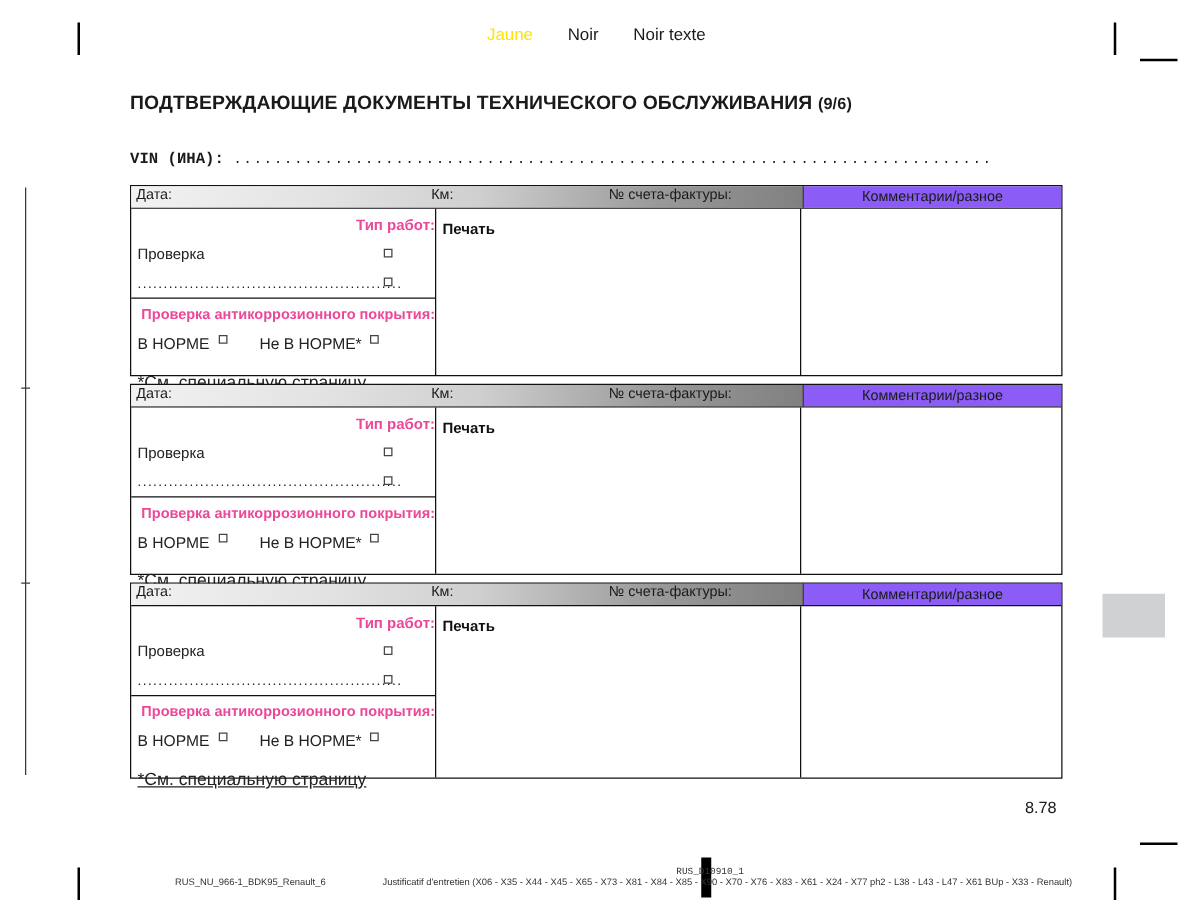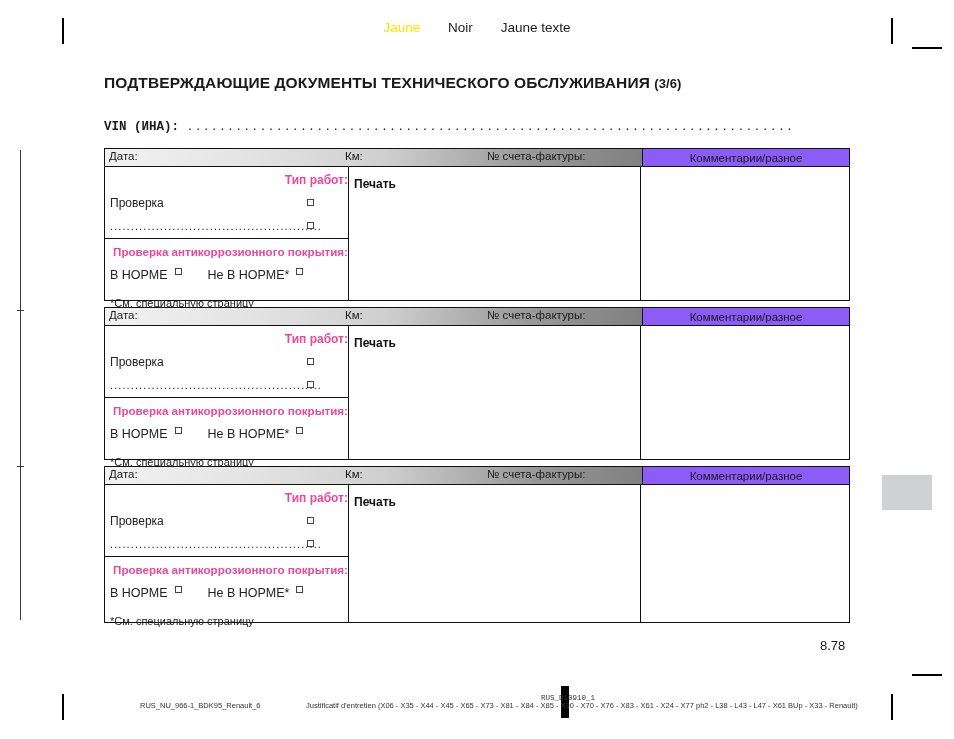--- a/index.html
+++ b/index.html
@@ -223,22 +223,23 @@
     height: 7px;
     border: 1px solid #444;
     box-sizing: border-box;
     margin: 0 0 1px 7px;
     vertical-align: middle;
   }
   .norm-row .gap { display: inline-block; width: 26px; }
 
   .note {
     margin-top: 15px;
-    font-size: 11px;
+    font-size: 14px;
     color: #222;
+    text-decoration: underline;
   }
 
   .stamp-label {
     font-size: 12px;
     font-weight: bold;
     color: #111;
   }
 
   
   .side-tab {
@@ -296,26 +297,26 @@
 <div class="crop crop-br-v"></div>
 <div class="crop crop-br-h"></div>
 <div class="side-rule"></div>
 <div class="side-tick t1"></div>
 <div class="side-tick t2"></div>
 <div class="foot-bar"></div>
 
 <div class="legend">
   <span class="jaune">Jaune</span>
   <span class="noir">Noir</span>
-  <span class="noir">Jaune texte</span>
+  <span class="noir">Noir texte</span>
 </div>
 
 <div class="page-title">
   <span>ПОДТВЕРЖДАЮЩИЕ ДОКУМЕНТЫ ТЕХНИЧЕСКОГО ОБСЛУЖИВАНИЯ</span>
-  <span class="sub">(3/6)</span>
+  <span class="sub">(9/6)</span>
 </div>
 
 <div class="vin-row">
   <span>VIN (ИНА):</span>
   <span class="dots">...........................................................................</span>
 </div>
 
 <div class="svc-table t1">
   <div class="thead">
     <div class="thead-left">

